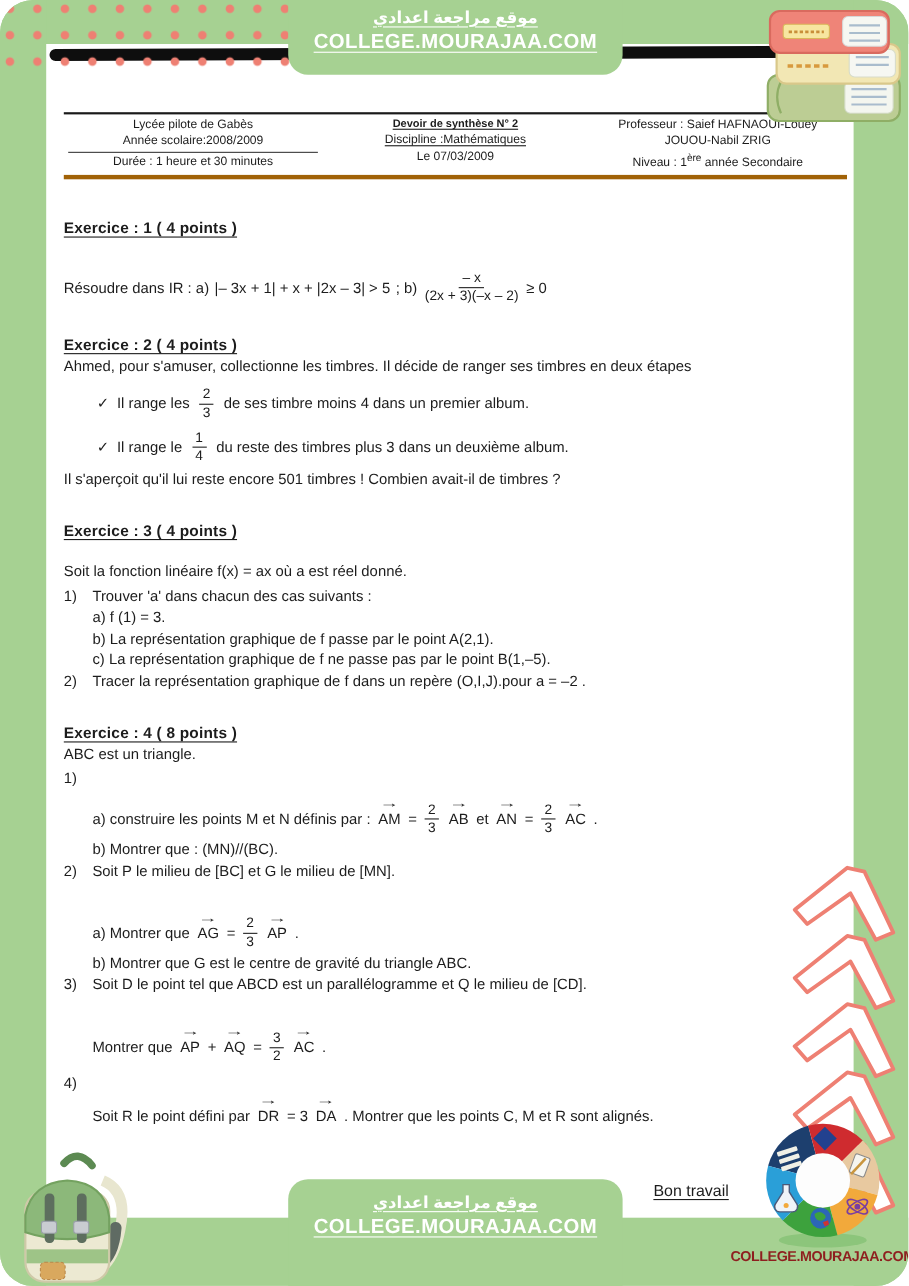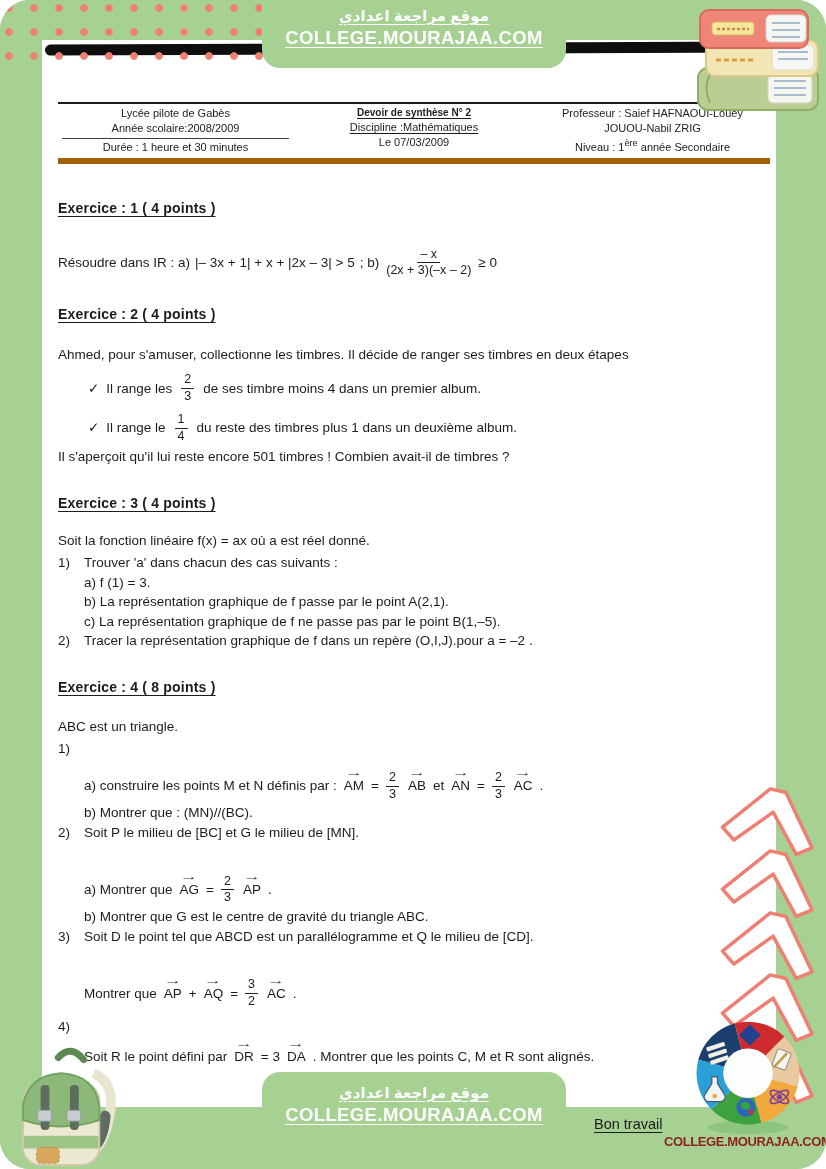--- a/index.html
+++ b/index.html
@@ -27,31 +27,31 @@
   
   .books{position:absolute;top:2px;right:0;width:146px;height:114px;z-index:6;}
   .backpack{position:absolute;left:8px;top:1040px;width:120px;height:129px;z-index:6;}
   .logo{position:absolute;left:686px;top:1016px;width:124px;height:120px;z-index:7;}
   .logo-caption{position:absolute;left:664px;top:1134px;width:162px;text-align:center;z-index:7;
       font-size:13px;font-weight:800;letter-spacing:-.4px;color:var(--maroon);}
   .chev{position:absolute;width:104px;height:74px;right:2px;z-index:3;transform:rotate(13deg);}
   .c1{top:780px}.c2{top:842px}.c3{top:904px}.c4{top:966px}.c5{top:1028px}
   
   .doc{position:absolute;left:58px;top:102px;width:712px;z-index:2;font-size:13.5px;line-height:1.45;}
-  .hdr{display:flex;border-top:2px solid #1a1a1a;border-bottom:6px solid #a16207;padding:2px 0 3px;}
+  .hdr{display:flex;border-top:2px solid #1a1a1a;border-bottom:4px solid #a16207;padding:2px 0 3px;}
   .hc{font-size:11px;line-height:1.4;text-align:center;}
   .hc-left{width:33%;}
   .hc-center{width:34%;}
   .hc-right{width:33%;}
   .lrule{border-top:1.5px solid #3a3a3a;margin:1px 4px;}
   .h-title{font-weight:bold;font-size:10px;}
   .u{text-decoration:underline;text-underline-offset:2px;}
   .ex-title{display:inline-block;font-size:14px;font-weight:600;letter-spacing:.2px;
             text-decoration:underline;text-underline-offset:3px;}
-  .mt34{margin-top:34px}.mt26{margin-top:26px}.mt20{margin-top:20px}.mt18{margin-top:18px}.mt8{margin-top:8px}.mt4{margin-top:4px}.mt2{margin-top:2px}
+  .mt34{margin-top:34px}.mt26{margin-top:26px}.mt20{}.mt18{margin-top:18px}.mt8{margin-top:8px}.mt4{margin-top:4px}.mt2{margin-top:2px}
   .qrow{display:flex;}
   .qn{width:26px;flex:none;}
   .qb{flex:1;}
   .ind{margin-left:26px;}
   .fline{display:flex;align-items:center;flex-wrap:wrap;column-gap:5px;padding-top:5px;margin-top:24px;}
   .frac{display:inline-flex;flex-direction:column;align-items:center;vertical-align:middle;
         line-height:1.1;font-size:12.5px;margin:0 2px;}
   .frac .fn{border-bottom:1.3px solid #222;padding:0 3px 1px;}
   .frac .fd{padding-top:1px;}
   .vec{position:relative;display:inline-block;margin:0 2px;}
@@ -167,21 +167,21 @@
         </span>
       <span>de ses timbre moins 4 dans un premier album.</span>
     </div>
     <div class="brow">
       <span class="check">✓</span>
       <span>Il range le</span>
       <span class="frac">
           <span class="fn">1</span>
           <span class="fd">4</span>
         </span>
-      <span>du reste des timbres plus 1 dans un deuxième album.</span>
+      <span>du reste des timbres plus 3 dans un deuxième album.</span>
     </div>
     <div class="mt4">Il s'aperçoit qu'il lui reste encore 501 timbres ! Combien avait-il de timbres ?</div>
 
     <div class="mt26"><span class="ex-title">Exercice : 3 ( 4 points )</span></div>
     <div class="mt18">Soit la fonction linéaire f(x) = ax où a est réel donné.</div>
     <div class="qrow mt2">
       <span class="qn">1)</span>
       <span class="qb">Trouver 'a' dans chacun des cas suivants :</span>
     </div>
     <div class="ind">a) f (1) = 3.</div>

